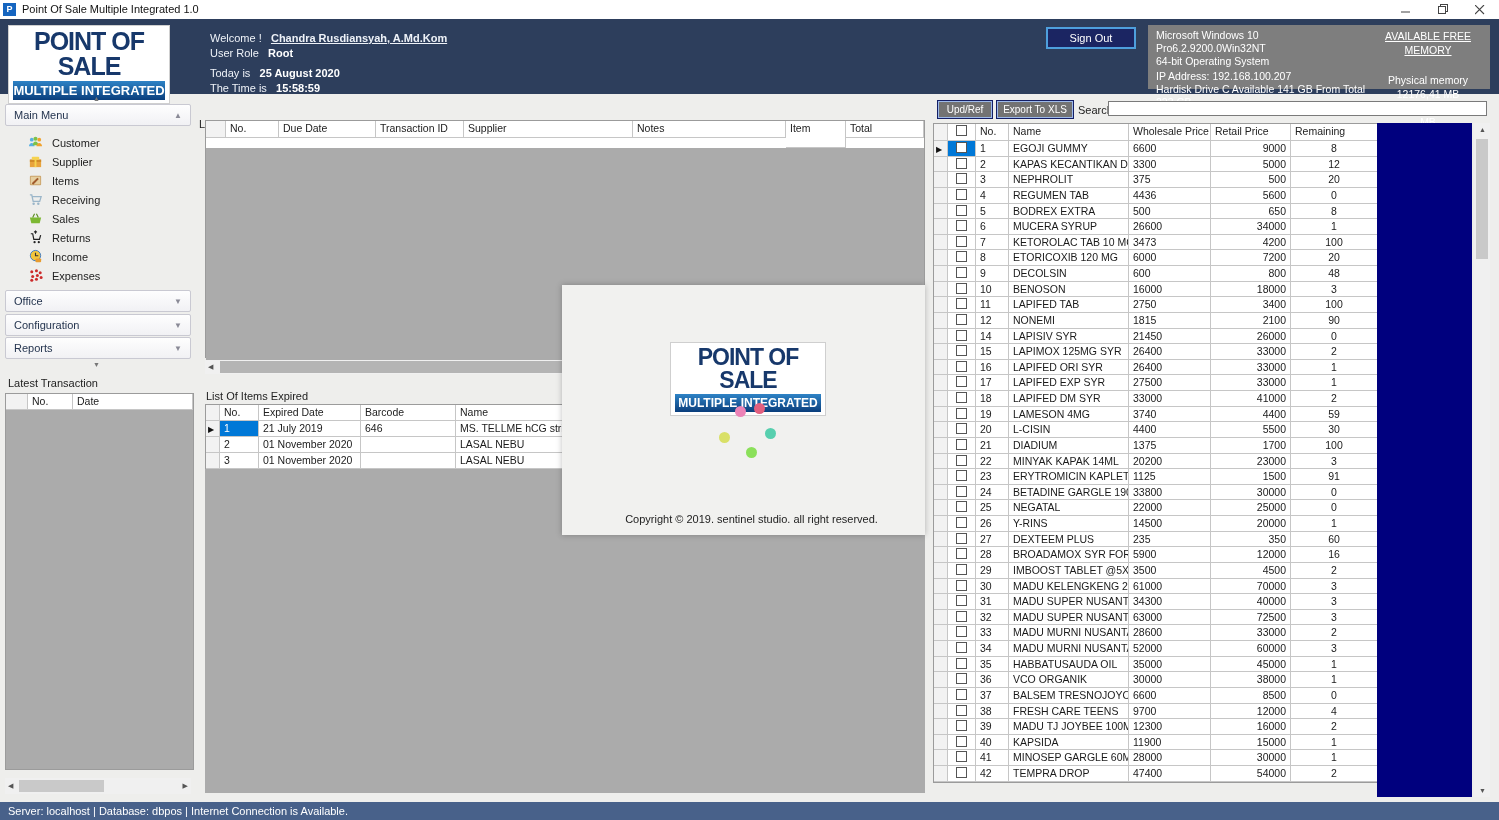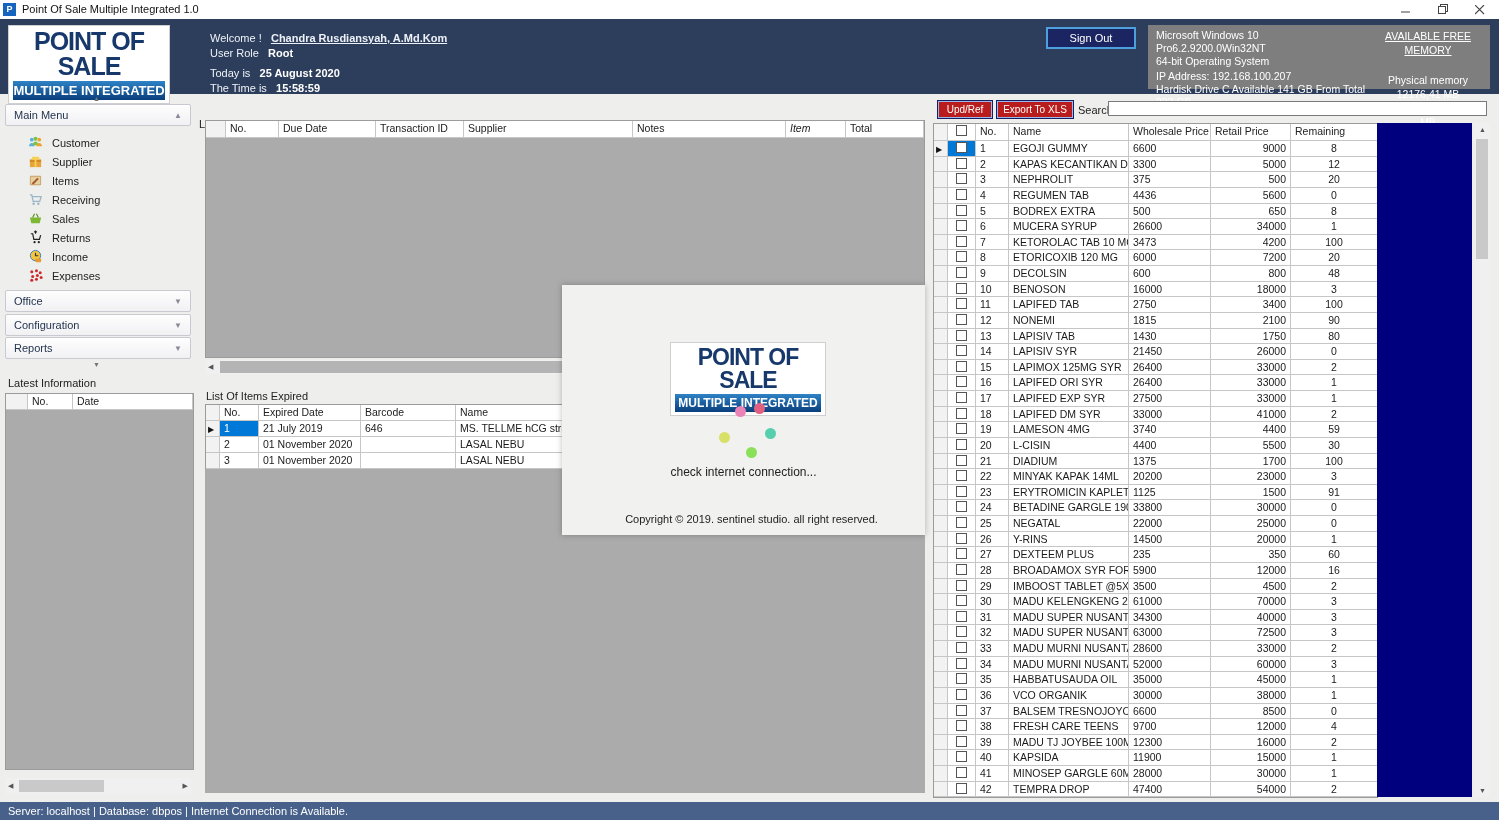--- a/index.html
+++ b/index.html
@@ -59,21 +59,21 @@
   
   .dialog{left:562px;top:285px;width:363px;height:250px;background:#f1f1ef;z-index:20;
      box-shadow:0 0 6px rgba(0,0,0,.25);}
   .dlogo{left:108px;top:57px;width:146px;}
   .dlogo .l1{font-size:23px;}
   .dlogo .l2{font-size:12px;padding:2px 0;}
   .dot{position:absolute;width:11px;height:11px;border-radius:50%;}
   .dstatus{left:0;top:180px;width:363px;text-align:center;font-size:12px;color:#222;}
   .dcopy{left:0;top:228px;width:363px;text-align:center;font-size:11px;color:#222;margin-left:8px;}
   
-  .pbtn{height:15px;background:#b91c1c;color:#fff;border:1px solid #9db9ea;outline:1px solid #141f66;
+  .pbtn{height:15px;background:#737373;color:#fff;border:1px solid #9db9ea;outline:1px solid #141f66;
      font-size:10px;text-align:center;line-height:15px;}
   .searchbox{left:1108px;top:101px;width:379px;height:15px;background:#fff;border:1px solid #7a7a7a;box-sizing:border-box;}
   .ptbl{left:933px;top:123px;width:445px;background:#fff;border:1px solid #9b9b9b;box-sizing:border-box;}
   .phead .cell{height:17px;}
   .prow{height:15.64px;}
   .prow .cell{height:15.64px;padding-top:1px;}
   .c-rh{width:14px;flex:0 0 14px;}
   .c-cb{width:28px;flex:0 0 28px;text-align:center;padding:1px 0;}
   .c-no{width:33px;flex:0 0 33px;}
   .c-name{width:120px;flex:0 0 120px;}
@@ -238,21 +238,21 @@
 <div class="abs acc" style="top:314px;">
   <span>Configuration</span>
   <span class="chev">▼</span>
 </div>
 <div class="abs acc" style="top:337px;">
   <span>Reports</span>
   <span class="chev">▼</span>
 </div>
 <div class="abs tinyarrow" style="top:361px;">▼</div>
 
-<div class="abs sidelabel" style="left:8px;top:377px;">Latest Information</div>
+<div class="abs sidelabel" style="left:8px;top:377px;">Latest Transaction</div>
 
 <div class="abs tbl" style="left:5px;top:393px;width:189px;height:377px;">
   <div class="trow">
     <div class="cell hcell rhc" style="width:22px;flex:0 0 22px;height:16px;"></div>
     <div class="cell hcell" style="width:45px;flex:0 0 45px;height:16px;">No.</div>
     <div class="cell hcell" style="flex:1;height:16px;">Date</div>
   </div>
   <div class="graybody" style="height:359px;"></div>
 </div>
 
@@ -264,21 +264,21 @@
 
 <div class="abs sidelabel" style="left:199px;top:106px;margin-top:12px;">List Due From Receiving</div>
 <div class="abs tbl" style="left:205px;top:120px;width:720px;height:238px;">
   <div class="trow">
     <div class="cell hcell rhc" style="width:20px;flex:0 0 20px;height:17px;"></div>
     <div class="cell hcell" style="width:53px;flex:0 0 53px;height:17px;">No.</div>
     <div class="cell hcell" style="width:97px;flex:0 0 97px;height:17px;">Due Date</div>
     <div class="cell hcell" style="width:88px;flex:0 0 88px;height:17px;">Transaction ID</div>
     <div class="cell hcell" style="width:169px;flex:0 0 169px;height:17px;">Supplier</div>
     <div class="cell hcell" style="width:153px;flex:0 0 153px;height:17px;">Notes</div>
-    <div class="cell hcell" style="width:60px;flex:0 0 60px;height:17px;font-style:italic;">Item</div>
+    <div class="cell hcell" style="width:60px;flex:0 0 60px;height:27px;">Item</div>
     <div class="cell hcell" style="flex:1;height:17px;">Total</div>
   </div>
   <div class="graybody" style="height:219px;"></div>
 </div>
 
 <div class="abs sb" style="left:205px;top:360px;width:720px;height:14px;">
   <span class="sarrow" style="left:3px;top:3px;">◀</span>
   <div class="thumb" style="left:15px;top:1px;width:703px;height:12px;background:#b4b4b4;"></div>
 </div>
 
@@ -318,21 +318,20 @@
 <div class="abs dialog">
   <div class="abs dlogo logo">
     <div class="l1">POINT OF SALE</div>
     <div class="l2">MULTIPLE INTEGRATED</div>
   </div>
   <div class="dot" style="left:173px;top:121px;background:#ec83b7;"></div>
   <div class="dot" style="left:192px;top:118px;background:#e2607f;"></div>
   <div class="dot" style="left:157px;top:147px;background:#d9e067;"></div>
   <div class="dot" style="left:203px;top:143px;background:#57cfae;"></div>
   <div class="dot" style="left:184px;top:162px;background:#8be05a;"></div>
-  <div class="abs dstatus">check internet connection...</div>
   <div class="abs dcopy">Copyright © 2019. sentinel studio. all right reserved.</div>
 </div>
 
 <div class="abs pbtn" style="left:938px;top:101px;width:52px;">Upd/Ref</div>
 <div class="abs pbtn" style="left:997px;top:101px;width:74px;">Export To XLS</div>
 <div class="abs sidelabel" style="left:1078px;top:104px;">Search</div>
 <input class="abs searchbox" type="text" value="" style="">
 
 <div class="abs ptbl">
   <div class="trow phead">
@@ -449,29 +448,20 @@
         <div class="cell c-cb"><span class="cb"></span></div>
         <div class="cell c-no">12</div>
         <div class="cell c-name">NONEMI</div>
         <div class="cell c-wp">1815</div>
         <div class="cell c-rp">2100</div>
         <div class="cell c-rem">90</div>
       </div>
       <div class="trow prow">
         <div class="cell rhc c-rh"></div>
         <div class="cell c-cb"><span class="cb"></span></div>
-        <div class="cell c-no">13</div>
-        <div class="cell c-name">LAPISIV TAB</div>
-        <div class="cell c-wp">1430</div>
-        <div class="cell c-rp">1750</div>
-        <div class="cell c-rem">80</div>
-      </div>
-      <div class="trow prow">
-        <div class="cell rhc c-rh"></div>
-        <div class="cell c-cb"><span class="cb"></span></div>
         <div class="cell c-no">14</div>
         <div class="cell c-name">LAPISIV SYR</div>
         <div class="cell c-wp">21450</div>
         <div class="cell c-rp">26000</div>
         <div class="cell c-rem">0</div>
       </div>
       <div class="trow prow">
         <div class="cell rhc c-rh"></div>
         <div class="cell c-cb"><span class="cb"></span></div>
         <div class="cell c-no">15</div>

